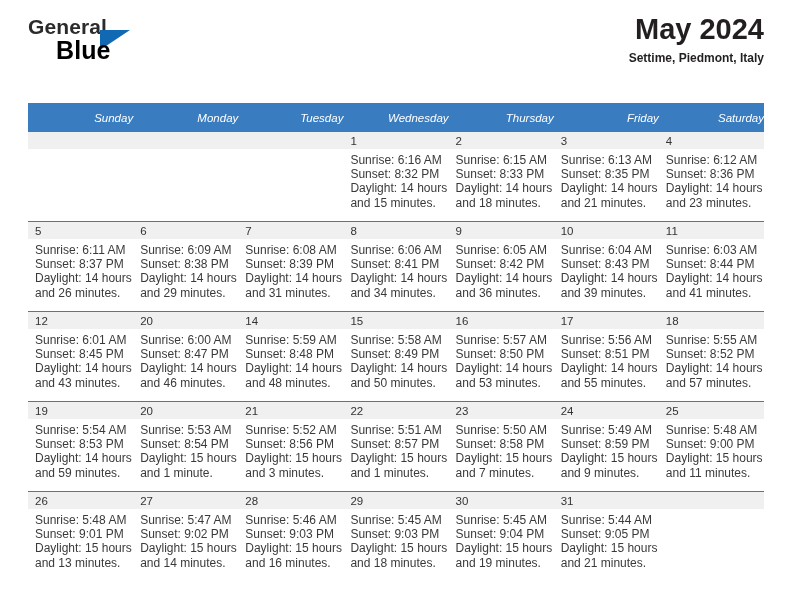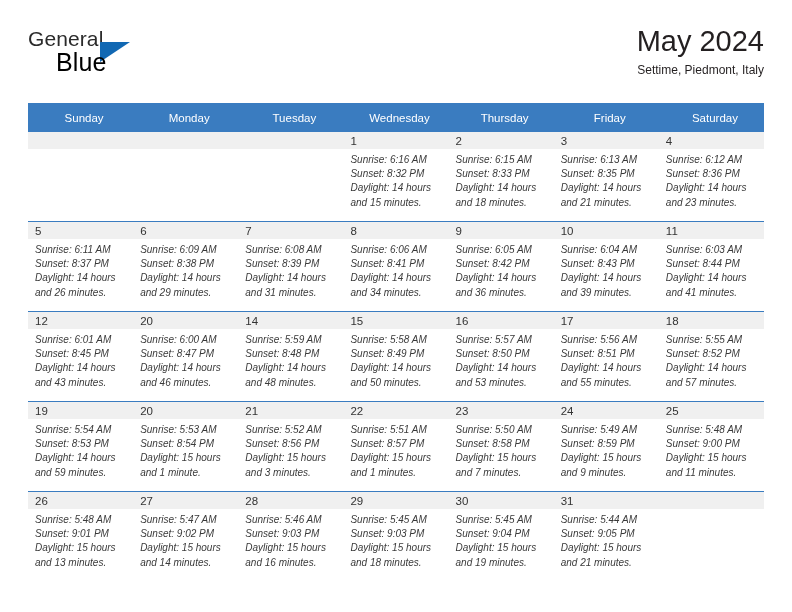--- a/index.html
+++ b/index.html
@@ -18,23 +18,24 @@
     position: relative;
     width: 792px;
     height: 612px;
     box-sizing: border-box;
   }
 
   
   .header {
     position: absolute;
     left: 28px;
-    top: 24px;
+    top: 12px;
     width: 736px;
     height: 66px;
+    font-weight: bold;
   }
   .brand {
     position: absolute;
     left: 0;
     top: 4px;
     width: 120px;
     height: 54px;
     line-height: 1;
   }
   .brand-general {
@@ -92,24 +93,25 @@
     top: 103px;
     width: 736px;
     border-collapse: collapse;
     table-layout: fixed;
   }
   .calendar th {
     background: #3a7cc0;
     color: #ffffff;
     font-size: 11.5px;
     font-weight: normal;
-    text-align: center;
+    text-align: right;
     padding: 5px 0 5px 7px;
     height: 19px;
     vertical-align: middle;
+    font-style: italic;
   }
   .calendar td {
     width: 105.14px;
     vertical-align: top;
     padding: 0;
     border-top: 1px solid #3a7cc0;
   }
   .calendar tr.week:first-of-type td {
     border-top: none;
   }
@@ -124,24 +126,23 @@
     background: #f0f0f0;
     height: 17px;
     padding: 2px 0 0 7px;
     box-sizing: border-box;
     font-size: 11.5px;
     color: #333333;
     line-height: 14px;
   }
   .daylines {
     padding: 4px 4px 0 7px;
-    font-size: 10px;
+    font-size: 12px;
     line-height: 14.2px;
     color: #3a3a3a;
-    font-style: italic;
   }
   .daylines div {
     white-space: nowrap;
   }
 </style>
 </head>
 <body>
 
 <div class="page">
 

